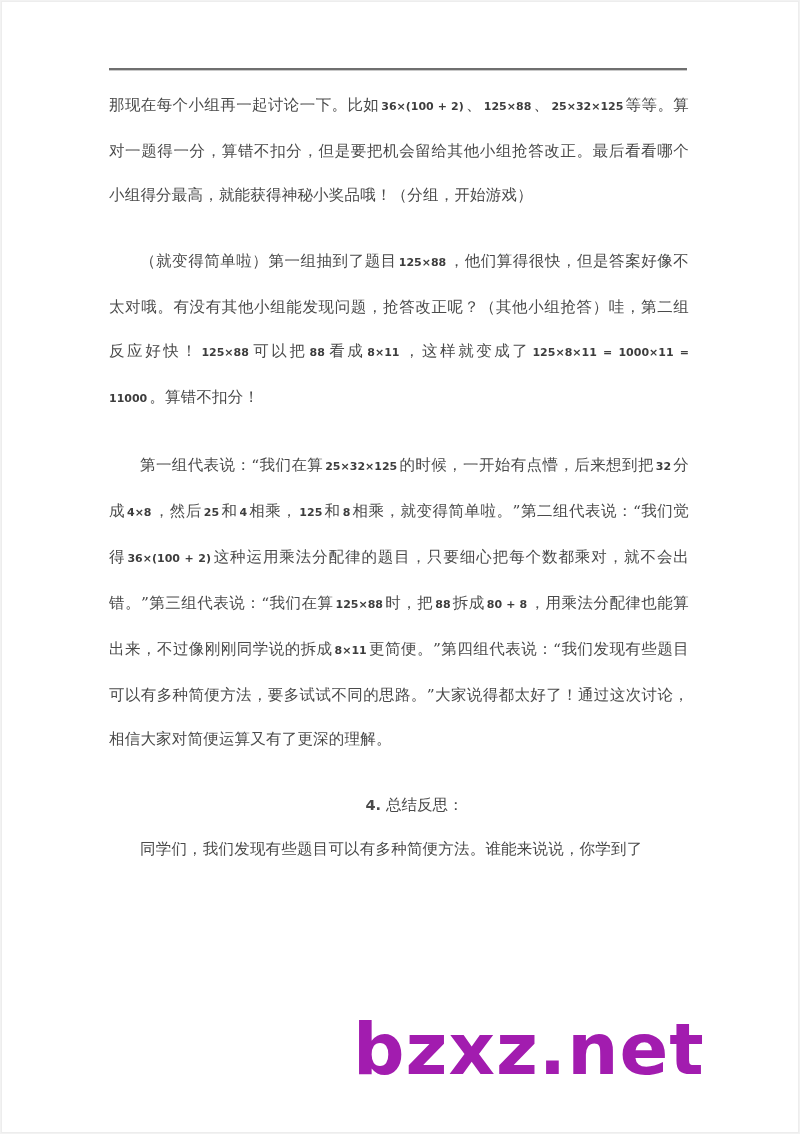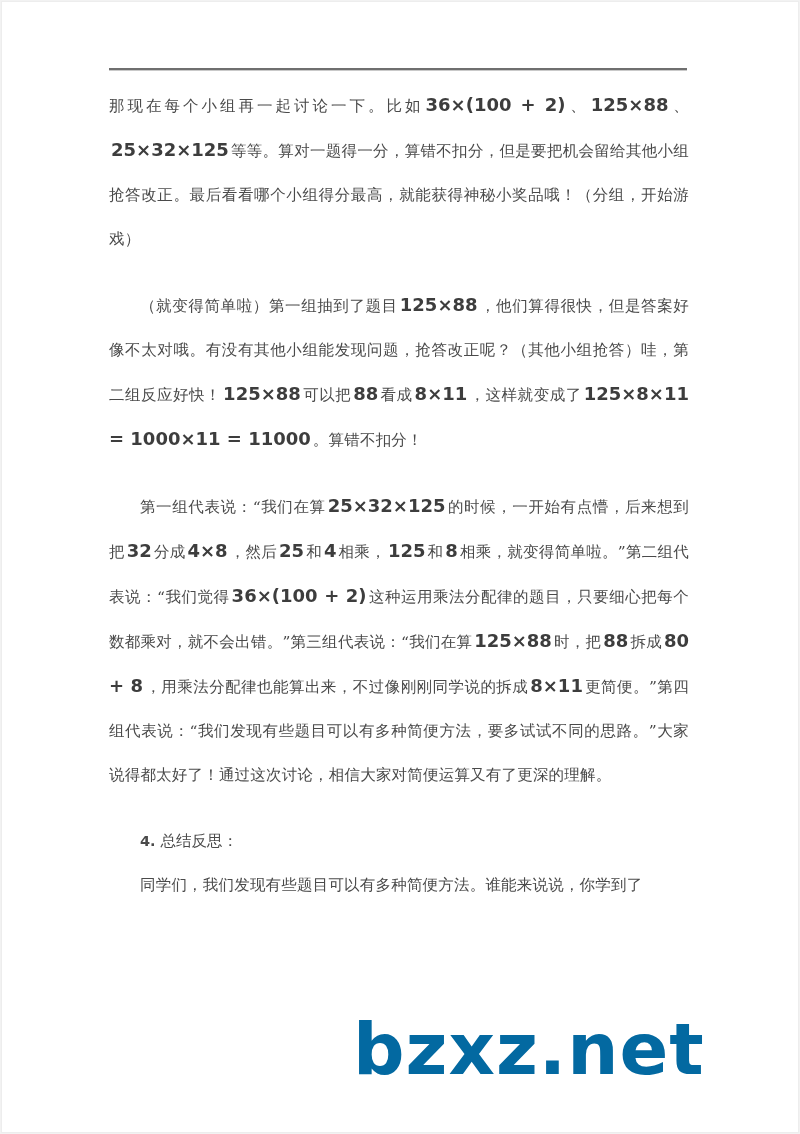--- a/index.html
+++ b/index.html
@@ -34,21 +34,21 @@
   }
 
   .watermark {
     position: absolute;
     left: 352px;
     top: 1006px;
     font-family: "DejaVu Sans", "Liberation Sans", sans-serif;
     font-size: 72px;
     font-weight: 700;
     letter-spacing: 1px;
-    color: #0369a1;
+    color: #a21caf;
     white-space: nowrap;
     z-index: 1;
     user-select: none;
   }
 
   .content {
     position: relative;
     z-index: 2;
     padding: 0;
   }
@@ -102,21 +102,21 @@
   .heading .num {
     font-family: "DejaVu Sans", "Liberation Sans", sans-serif;
     font-weight: 700;
     font-size: 14.5px;
   }
 
   
   .mathx {
     font-family: "DejaVu Sans", "Liberation Sans", sans-serif;
     font-weight: 700;
-    font-size: 18px;
+    font-size: 11px;
     color: #3d3d3d;
     letter-spacing: 0;
     padding: 0 2px;
   }
 </style>
 </head>
 <body>
 
 <div class="page">
 
@@ -130,21 +130,21 @@
 
     <div class="body-block">
 
       <p class="para" id="para-1"><span>那现在每个小组再一起讨论一下。比如</span><span class="mathx">36×(100 + 2)</span><span>、</span><span class="mathx">125×88</span><span>、</span><span class="mathx">25×32×125</span><span>等等。算对一题得一分，算错不扣分，但是要把机会留给其他小组抢答改正。最后看看哪个小组得分最高，就能获得神秘小奖品哦！（分组，开始游戏）</span></p>
 
       <p class="para indent gap" id="para-2"><span>（就变得简单啦）第一组抽到了题目</span><span class="mathx">125×88</span><span>，他们算得很快，但是答案好像不太对哦。有没有其他小组能发现问题，抢答改正呢？（其他小组抢答）哇，第二组反应好快！</span><span class="mathx">125×88</span><span>可以把</span><span class="mathx">88</span><span>看成</span><span class="mathx">8×11</span><span>，这样就变成了</span><span class="mathx">125×8×11 = 1000×11 = 11000</span><span>。算错不扣分！</span></p>
 
 
       <p class="para indent gap" id="para-4"><span>第一组代表说：“我们在算</span><span class="mathx">25×32×125</span><span>的时候，一开始有点懵，后来想到把</span><span class="mathx">32</span><span>分成</span><span class="mathx">4×8</span><span>，然后</span><span class="mathx">25</span><span>和</span><span class="mathx">4</span><span>相乘，</span><span class="mathx">125</span><span>和</span><span class="mathx">8</span><span>相乘，就变得简单啦。”第二组代表说：“我们觉得</span><span class="mathx">36×(100 + 2)</span><span>这种运用乘法分配律的题目，只要细心把每个数都乘对，就不会出错。”第三组代表说：“我们在算</span><span class="mathx">125×88</span><span>时，把</span><span class="mathx">88</span><span>拆成</span><span class="mathx">80 + 8</span><span>，用乘法分配律也能算出来，不过像刚刚同学说的拆成</span><span class="mathx">8×11</span><span>更简便。”第四组代表说：“我们发现有些题目可以有多种简便方法，要多试试不同的思路。”大家说得都太好了！通过这次讨论，相信大家对简便运算又有了更深的理解。</span></p>
 
-      <p class="heading" style="margin-top:22px;">
+      <p class="heading" style="margin-top:22px;text-align:center;">
         <span class="num">4.</span>
         <span>总结反思：</span>
       </p>
 
       <p class="para indent" id="para-5"><span>同学们，我们发现有些题目可以有多种简便方法。谁能来说说，你学到了</span></p>
 
     </div>
   </div>
 </div>
 

